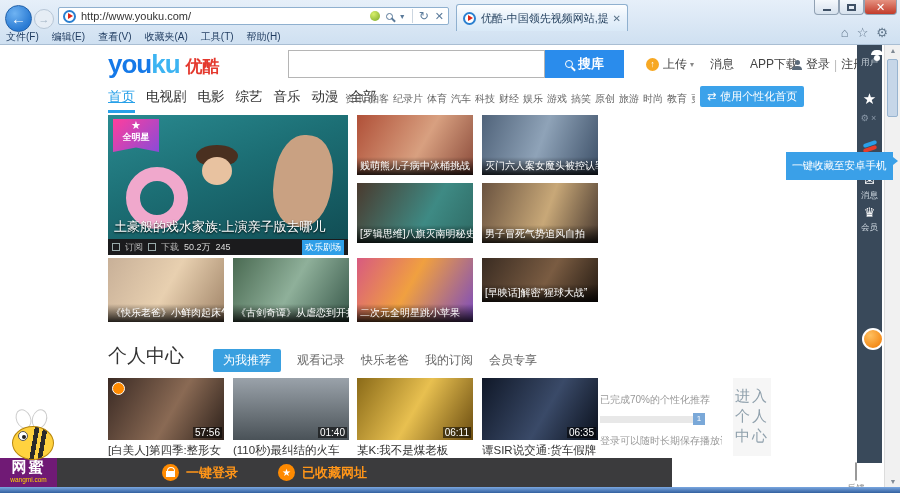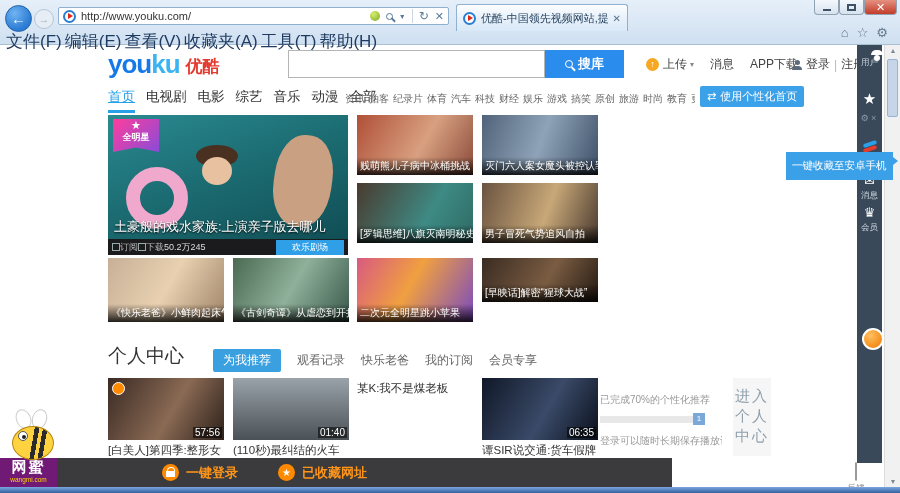--- a/index.html
+++ b/index.html
@@ -35,21 +35,21 @@
   .caret { font-size:7px; }
   .vsep { width:1px; height:14px; background:#ccd6e0; }
   .refr { font-size:12px; line-height:1; }
   .stopx { font-size:11px; line-height:1; }
   .tab { position:absolute; left:456px; top:4px; width:172px; height:27px;
     background:linear-gradient(#fdfeff,#e9f2fb 45%,#d9e9f7); border:1px solid #8fb0cf; border-bottom:none;
     border-radius:3px 3px 0 0; display:flex; align-items:center; padding:0 6px; gap:5px; }
   .tab .ttl { font-size:11px; color:#1d3a58; flex:1; white-space:nowrap; overflow:hidden; }
   .tab .tclose { font-size:10px; color:#5a7288; }
   .chromeright { position:absolute; right:12px; top:25px; display:flex; gap:8px; color:#64798e; font-size:13px; }
-  .menubar { position:absolute; left:6px; top:30px; display:flex; gap:3px; font-size:17px; color:#1e3a5f; }
+  .menubar { position:absolute; left:6px; top:30px; display:flex; gap:13px; font-size:10px; color:#1e3a5f; }
 
   
   .page { position:absolute; left:0; top:45px; width:900px; height:442px; background:#fff; }
 
   .logo { position:absolute; left:108px; top:51px; display:flex; align-items:flex-end; }
   .logo .you { font-size:26px; font-weight:800; color:#1579e8; letter-spacing:-1px; line-height:1; }
   .logo .ku  { font-size:26px; font-weight:800; color:#3db4f2; letter-spacing:-1px; line-height:1; }
   .logo .cn  { font-size:17px; font-weight:bold; color:#e4392e; margin-left:6px; line-height:1.1; }
   .search { position:absolute; left:288px; top:50px; width:257px; height:28px; border:1px solid #b5b5b5; padding:0 6px; font-size:13px; color:#333; outline:none; }
   .sbtn { position:absolute; left:545px; top:50px; width:79px; height:28px; background:#2a8cec; color:#fff;
@@ -75,23 +75,23 @@
   .ring { position:absolute; left:18px; top:52px; width:62px; height:62px; border:14px solid #f0a8cc; border-radius:50%; }
   .man { position:absolute; right:16px; top:20px; width:58px; height:92px; background:#c9a182; border-radius:45%; transform:rotate(8deg); }
   .hair { position:absolute; left:88px; top:30px; width:42px; height:22px; background:#4a3020; border-radius:50%; }
   .chead { position:absolute; left:94px; top:42px; width:30px; height:28px; background:#e8c2a0; border-radius:50%; }
   .hbadge { position:absolute; left:5px; top:4px; width:46px; height:33px; background:linear-gradient(135deg,#ff3e9d,#8a4bd8);
     color:#fff; text-align:center; clip-path:polygon(0 0,100% 0,100% 100%,50% 86%,0 100%); }
   .hbadge .st { font-size:11px; line-height:12px; display:block; }
   .hbadge .tx { font-size:9px; font-weight:bold; display:block; }
   .hcap { position:absolute; left:6px; bottom:3px; color:#fff; font-size:13px; text-shadow:0 1px 2px #000; white-space:nowrap; }
   .hstat { position:absolute; left:0; bottom:0; width:240px; height:16px; background:#1b1b1d; display:flex; align-items:center;
-    padding:0 4px; font-size:9px; color:#bbb; }
+    gap:5px; padding:0 4px; font-size:9px; color:#bbb; }
   .sqico { width:8px; height:8px; border:1px solid #9aa; flex:none; }
-  .hstat .chip { margin-left:auto; background:#2f9fe8; color:#fff; padding:1px 16px; }
+  .hstat .chip { margin-left:auto; background:#2f9fe8; color:#fff; padding:1px 3px; }
 
   
   .th { position:absolute; width:116px; height:60px; overflow:hidden; }
   .th .cap { position:absolute; left:0; right:0; bottom:0; padding:2px 3px; color:#fff; font-size:10px; white-space:nowrap;
     background:linear-gradient(transparent,rgba(0,0,0,.85)); }
   .t1{left:357px;top:115px;background:linear-gradient(120deg,#b05038,#d8a080 55%,#8a4a3a);}
   .t2{left:482px;top:115px;background:linear-gradient(110deg,#50637a,#8fa3b8 50%,#3d5068);}
   .t3{left:357px;top:183px;background:linear-gradient(120deg,#4a3a2e,#3e8a84 60%,#2e6a64);}
   .t4{left:482px;top:183px;background:linear-gradient(110deg,#6a5340,#c8a878 55%,#4a3a30);}
   .t5{left:108px;top:258px;height:64px;background:linear-gradient(120deg,#c8b098,#e8d0b0 50%,#a08468);}
@@ -307,20 +307,23 @@
     </div>
     <div class="ctitle">[白美人]第四季:整形女孩的蜕变</div>
   </div>
   <div class="cd c2">
     <div class="cimg">
       <span class="dur">01:40</span>
     </div>
     <div class="ctitle">(110秒)最纠结的火车站台</div>
   </div>
   <div class="cd c3">
+    <div class="cimg">
+      <span class="dur">06:11</span>
+    </div>
     <div class="ctitle">某K:我不是煤老板</div>
   </div>
   <div class="cd c4">
     <div class="cimg">
       <span class="dur">06:35</span>
     </div>
     <div class="ctitle">谭SIR说交通:货车假牌闪闪发光</div>
   </div>
 
   <div class="hibox">

